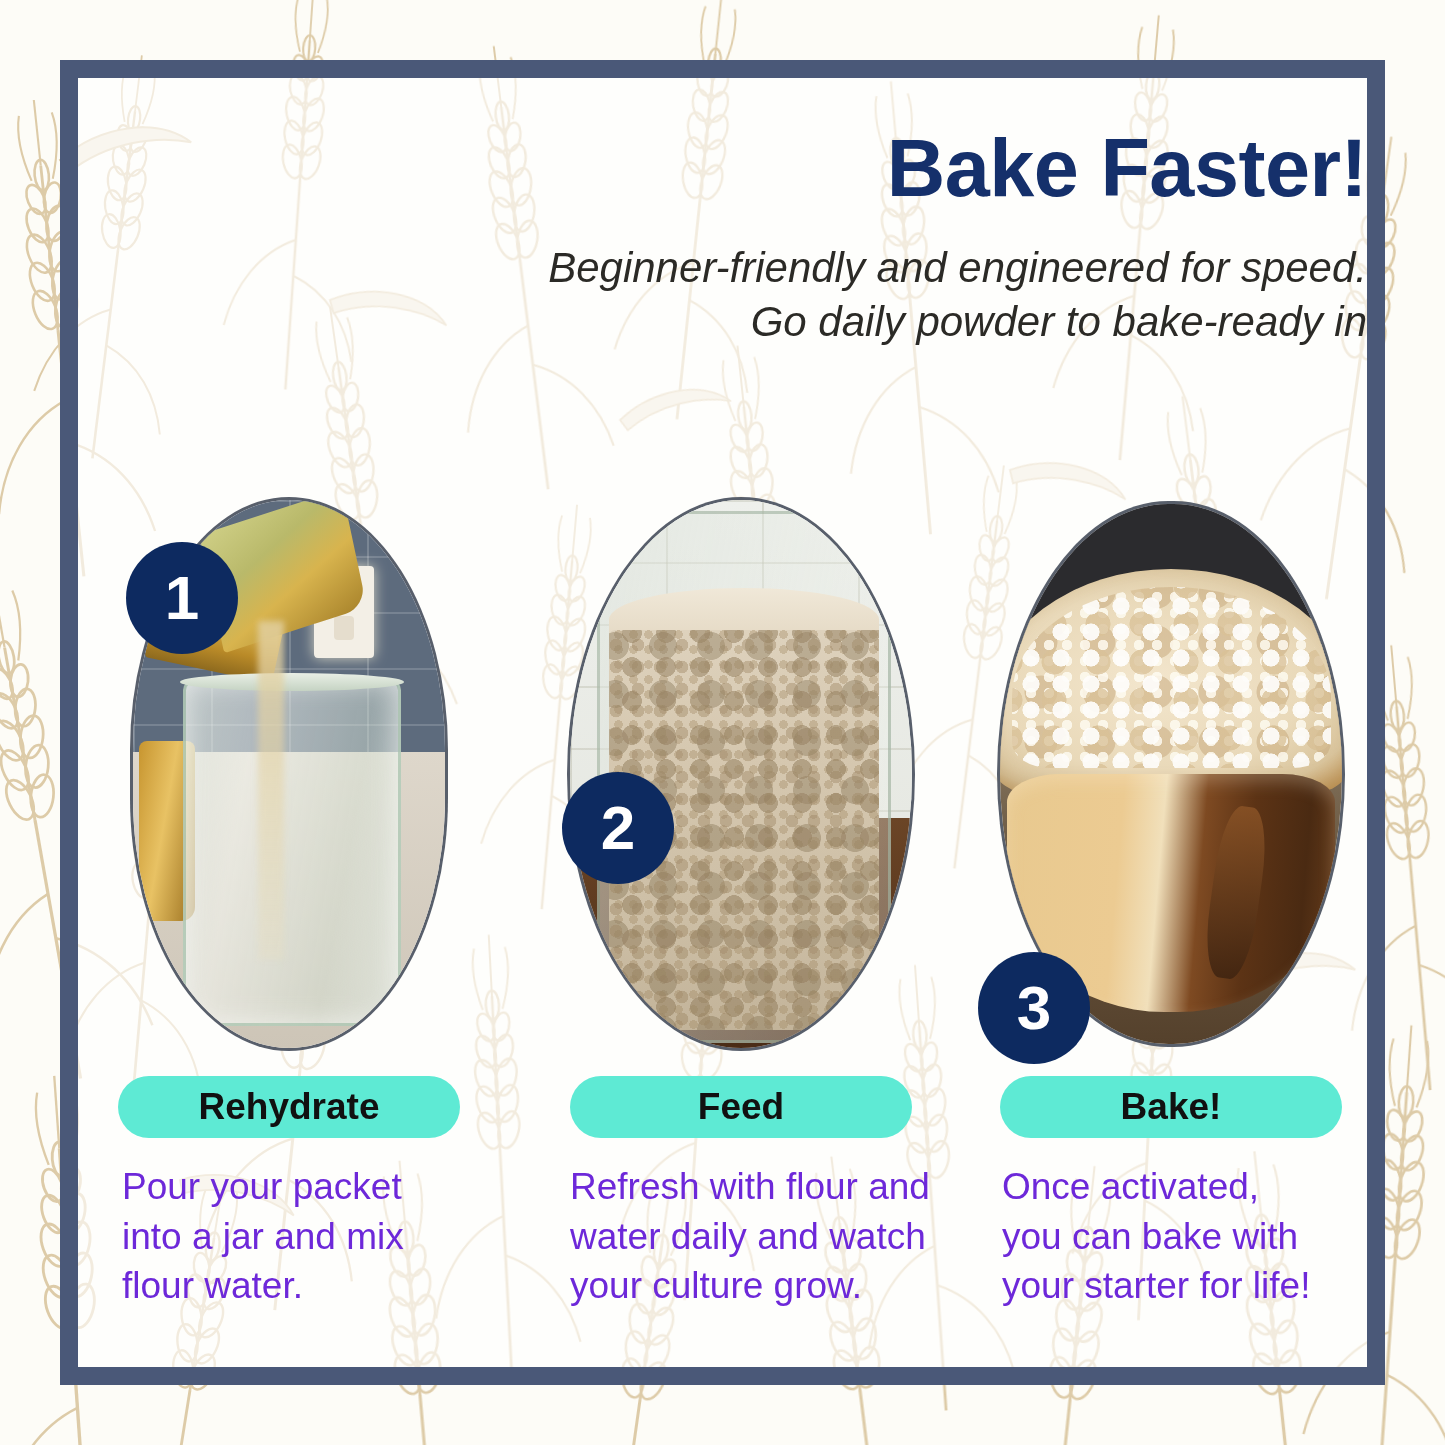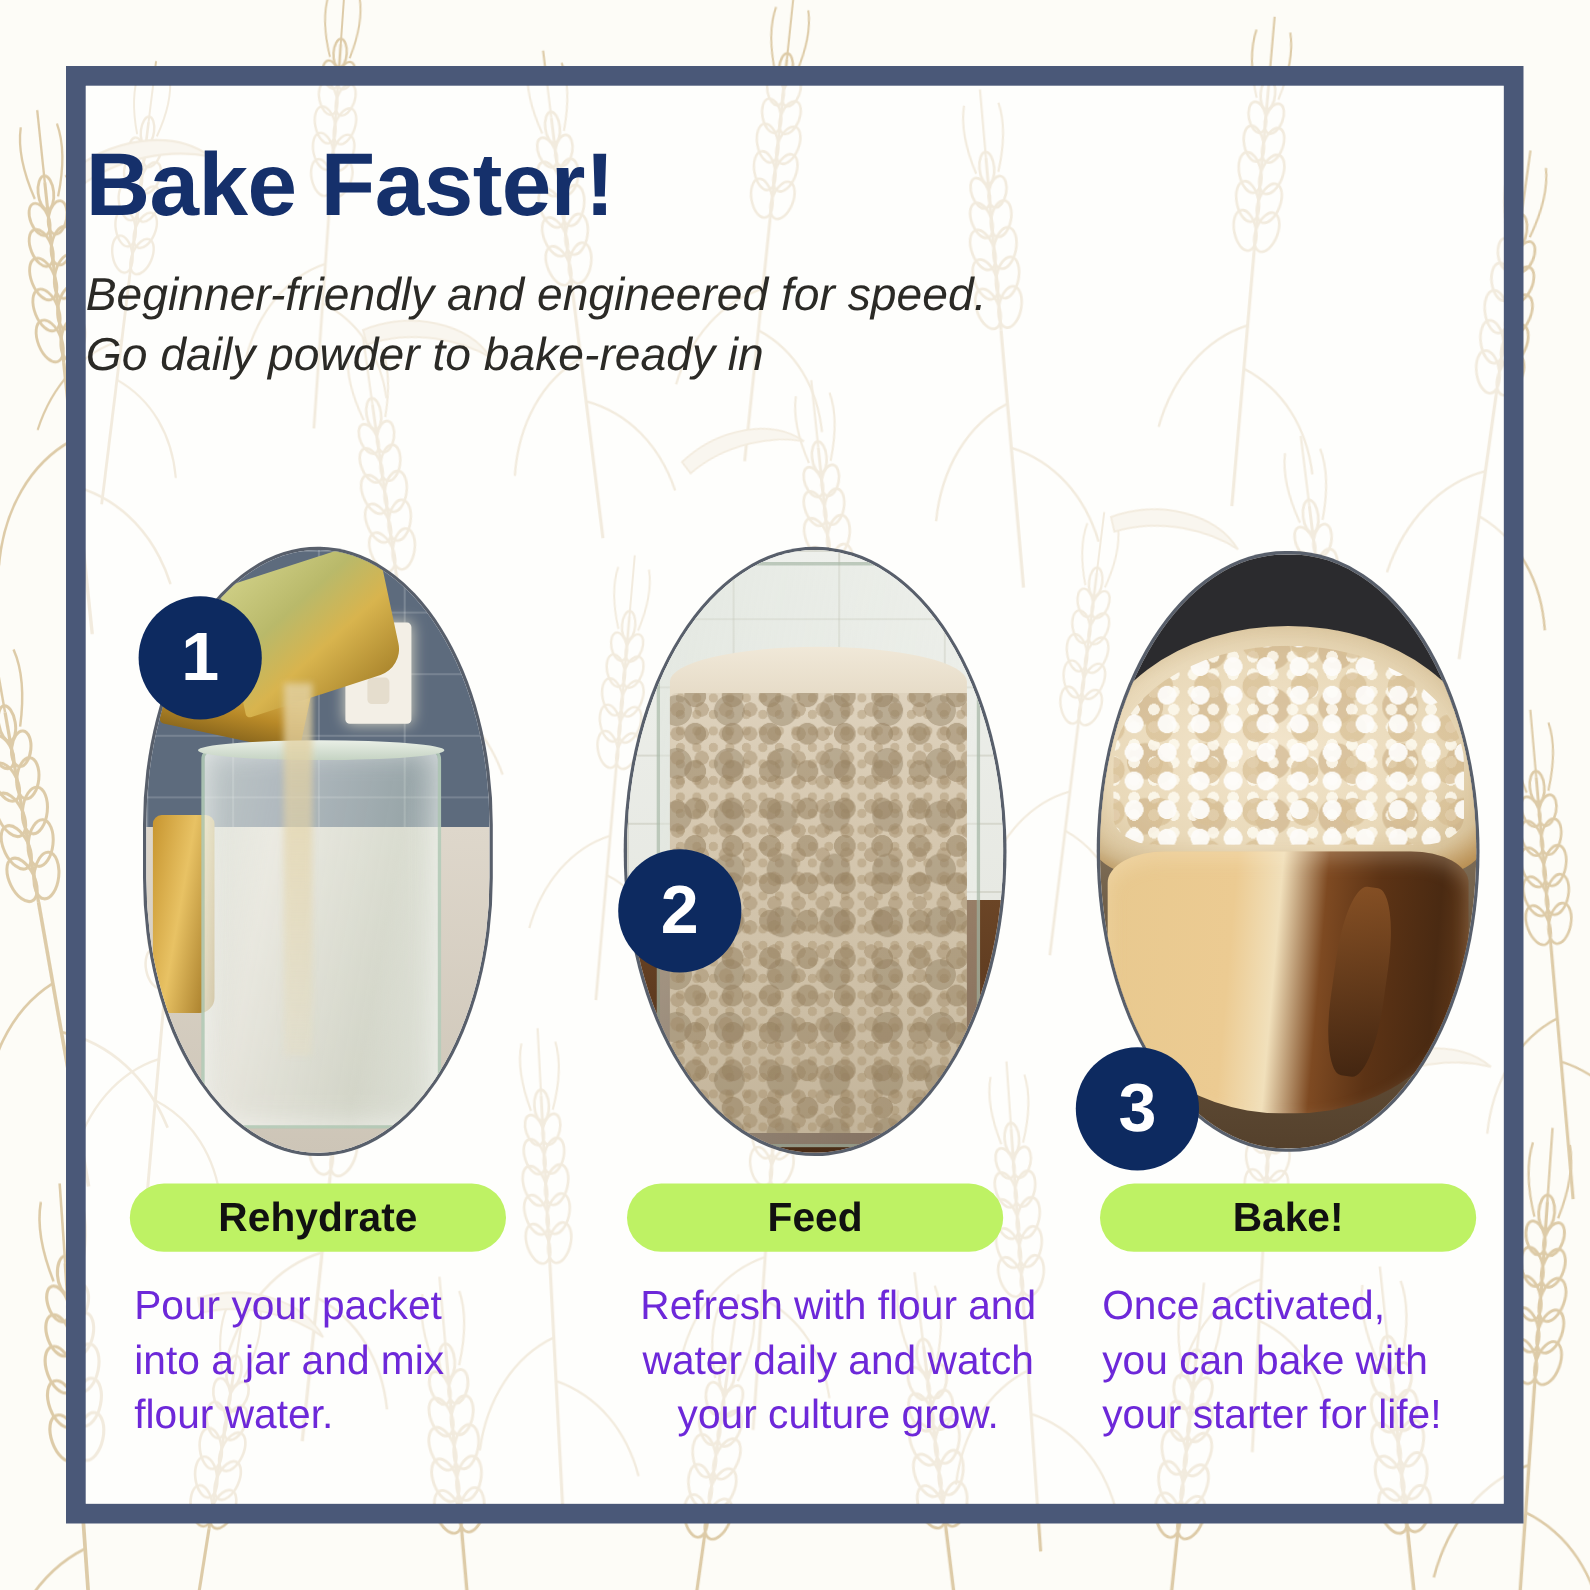--- a/index.html
+++ b/index.html
@@ -40,21 +40,21 @@
     inset: 0;
     background: rgba(255,255,255,0.62);
   }
 
   
   .header {
     position: absolute;
     left: 78px;
     top: 78px;
     width: 1289px;
-    text-align: left;
+    text-align: right;
     z-index: 5;
   }
   .title {
     font-size: 81px;
     font-weight: 700;
     color: #15306b;
     letter-spacing: -0.5px;
     margin: 50px 0 0 0;
     line-height: 1;
   }
@@ -267,41 +267,41 @@
   }
   .badge.b1 { left: 8px;   top: 42px; }
   .badge.b2 { left: -8px;  top: 272px; }
   .badge.b3 { left: -22px; top: 452px; }
 
   
   .pill {
     margin-top: 28px;
     width: 342px;
     height: 62px;
-    background: #bef264;
+    background: #5eead4;
     border-radius: 31px;
     display: flex;
     align-items: center;
     justify-content: center;
     color: #111111;
     font-size: 37px;
     font-weight: 700;
   }
 
   
   .caption {
     margin-top: 24px;
     font-size: 37px;
     line-height: 1.34;
     color: #6d28d9;
     width: 360px;
   }
   .caption .cl { display:block; white-space: nowrap; }
   .step.s1 .caption { margin-left: 4px; }
-  .step.s2 .caption { margin-left: 12px; text-align: center; }
+  .step.s2 .caption { margin-left: 0px; }
   .step.s3 .caption { margin-left: 2px; }
 </style>
 </head>
 <body>
 
 <div id="poster">
 
   <div class="wheat-bg">
     <svg width="1445" height="1445" viewBox="0 0 1445 1445" style="position:absolute;inset:0;">
       <defs>

